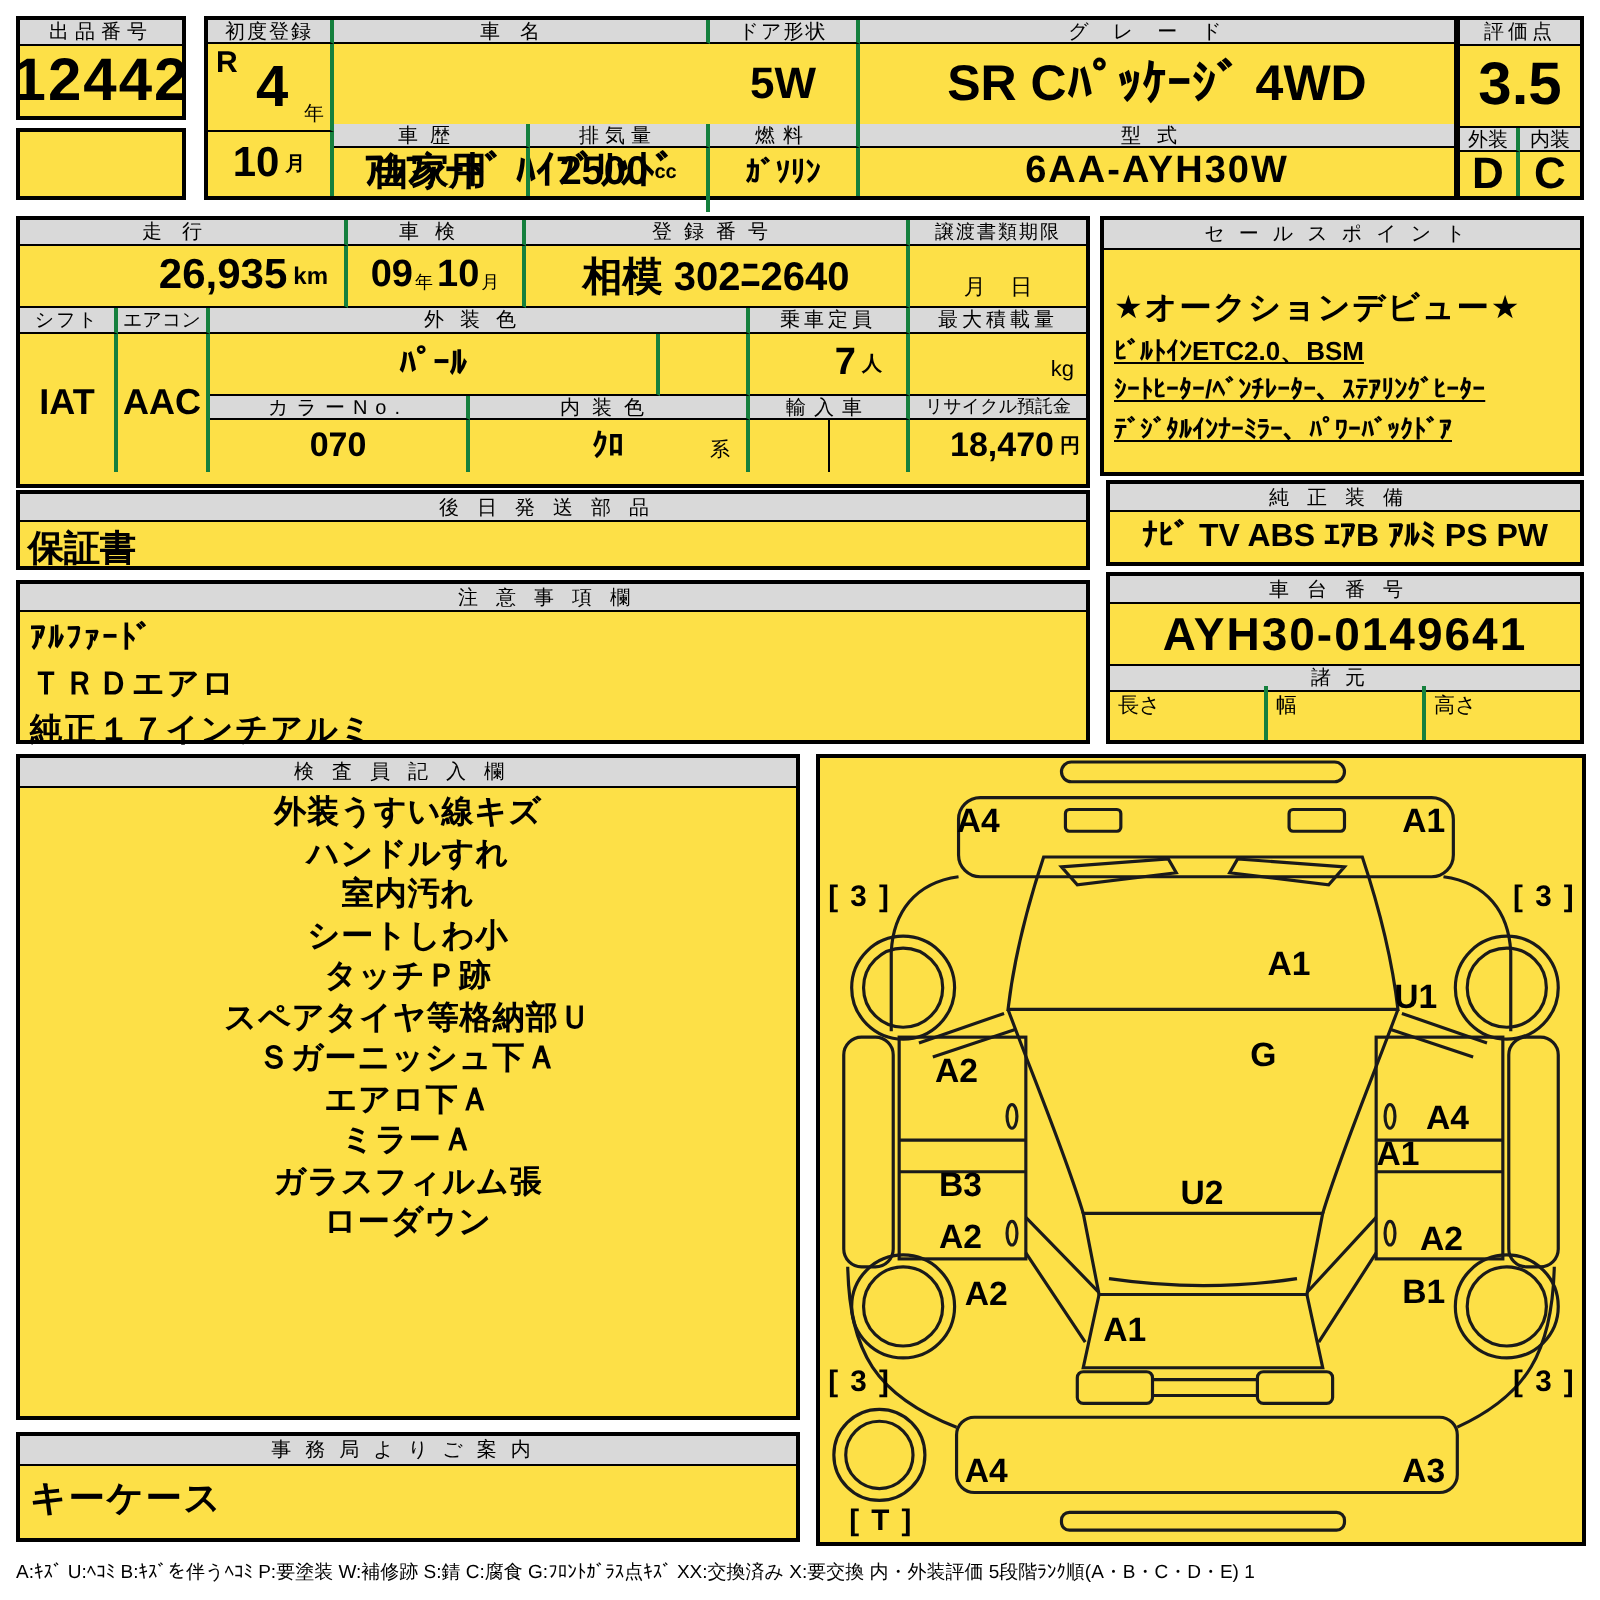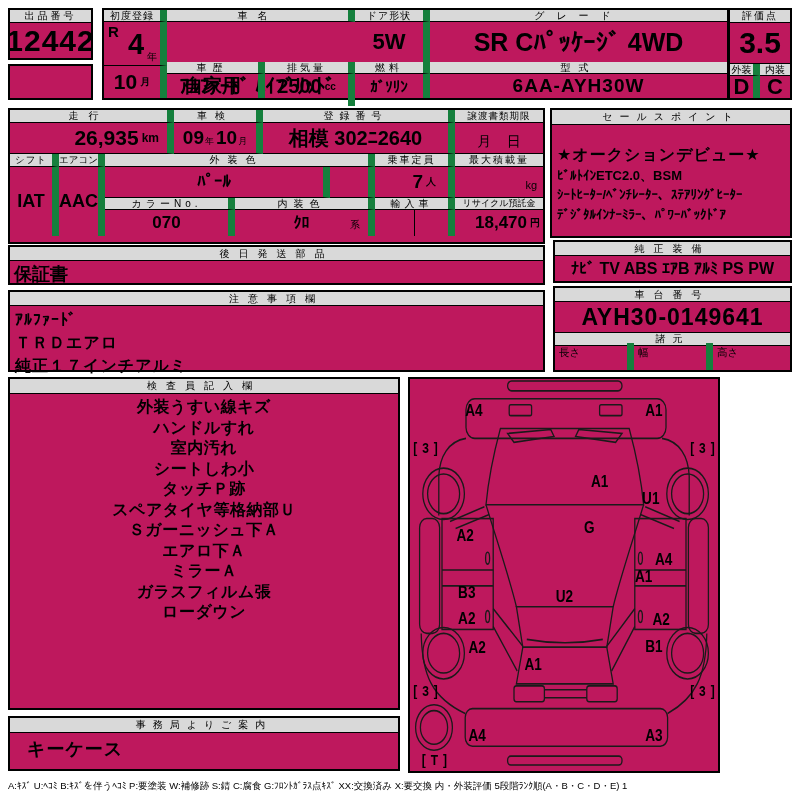--- a/index.html
+++ b/index.html
@@ -1,35 +1,35 @@
 <!DOCTYPE html>
 <html><head>
 <meta charset="utf-8">
 <style>
   html,body{margin:0;padding:0;background:#fff;}
   #sheet{position:relative;width:800px;height:800px;background:#fff;
          font-family:"Liberation Sans","DejaVu Sans",sans-serif;color:#000;overflow:hidden;}
   .abs{position:absolute;box-sizing:border-box;}
-  .box{position:absolute;box-sizing:border-box;border:2px solid #000;background:#be185d;}
+  .box{position:absolute;box-sizing:border-box;border:2px solid #000;background:#fde047;}
   .cell{position:absolute;box-sizing:border-box;}
   .hdr{background:#d9d9d9;display:flex;align-items:center;justify-content:center;
        font-size:10px;letter-spacing:4px;border-bottom:1px solid #000;white-space:nowrap;overflow:hidden;}
-  .br{border-right:7px solid #15803d;}
+  .br{border-right:2px solid #15803d;}
   .bb{border-bottom:1px solid #000;}
   .vc{display:flex;align-items:center;justify-content:center;}
   .bold{font-weight:bold;}
   .unit{font-weight:bold;font-size:10px;margin-left:3px;}
   .big30{font-size:30px;font-weight:bold;}
   .big25{font-size:25px;font-weight:bold;}
   .big22{font-size:22px;font-weight:bold;}
   .big20{font-size:20px;font-weight:bold;margin-top:44px;}
   .big18{font-size:18px;font-weight:bold;}
   .big17{font-size:17px;font-weight:bold;}
   .sales-line1{font-size:16px;font-weight:bold;letter-spacing:1px;line-height:1.35;}
-  .sales-line{font-size:13px;font-weight:bold;line-height:1.5;}
+  .sales-line{font-size:13px;font-weight:bold;line-height:1.5;text-decoration:underline;}
   .note-line{font-size:16px;font-weight:bold;line-height:1.45;letter-spacing:1px;}
   .insp-line{font-size:16px;font-weight:bold;line-height:20.5px;letter-spacing:0.5px;text-align:center;}
   .legend{font-size:9.5px;white-space:nowrap;}
   svg{position:absolute;inset:0;width:100%;height:100%;}
   svg *{stroke:#1a1a1a;stroke-width:1.6;fill:none;}
   svg text{stroke:none;fill:#000;font-family:"Liberation Sans","DejaVu Sans",sans-serif;
            font-weight:bold;font-size:17px;text-anchor:middle;dominant-baseline:middle;}
   svg text.bracket{font-size:15px;letter-spacing:1px;}
 </style>
 </head>
@@ -94,21 +94,21 @@
     <div class="cell br bb vc" style="left:164px;top:13px;width:89px;height:31px">
       <span class="bold" style="font-size:19px">09</span>
       <span style="font-size:9px;margin:6px 2px 0 1px">年</span>
       <span class="bold" style="font-size:19px">10</span>
       <span style="font-size:9px;margin:6px 0 0 1px">月</span>
     </div>
     <div class="cell hdr br" style="left:253px;top:0;width:192px;height:13px;letter-spacing:6px">登録番号</div>
     <div class="cell br bb vc" style="left:253px;top:13px;width:192px;height:31px;font-size:20px;font-weight:bold">相模 302ﾆ2640</div>
     <div class="cell hdr" style="left:445px;top:0;width:88px;height:13px;letter-spacing:1px;font-size:9.5px">譲渡書類期限</div>
     <div class="cell bb" style="left:445px;top:13px;width:88px;height:31px">
-      <div style="position:absolute;bottom:2px;width:100%;text-align:center;font-size:14px;white-space:pre">月    日</div>
+      <div style="position:absolute;bottom:2px;width:100%;text-align:center;font-size:11px;white-space:pre">月    日</div>
     </div>
     <div class="cell hdr br" style="left:0;top:44px;width:49px;height:13px;letter-spacing:1px;font-size:9.5px">シフト</div>
     <div class="cell br vc big18" style="left:0;top:57px;width:49px;height:69px">IAT</div>
     <div class="cell hdr br" style="left:49px;top:44px;width:46px;height:13px;letter-spacing:0;font-size:9.5px">エアコン</div>
     <div class="cell br vc big18" style="left:49px;top:57px;width:46px;height:69px">AAC</div>
     <div class="cell hdr br" style="left:95px;top:44px;width:270px;height:13px;letter-spacing:8px">外装色</div>
     <div class="cell br bb vc big17" style="left:95px;top:57px;width:225px;height:31px">ﾊﾟｰﾙ</div>
     <div class="cell br bb" style="left:320px;top:57px;width:45px;height:31px"></div>
     <div class="cell hdr br" style="left:95px;top:88px;width:130px;height:12px;letter-spacing:4px">カラーNo.</div>
     <div class="cell br vc big17" style="left:95px;top:100px;width:130px;height:26px">070</div>
@@ -194,21 +194,21 @@
       <div class="insp-line">タッチＰ跡</div>
       <div class="insp-line">スペアタイヤ等格納部Ｕ</div>
       <div class="insp-line">Ｓガーニッシュ下Ａ</div>
       <div class="insp-line">エアロ下Ａ</div>
       <div class="insp-line">ミラーＡ</div>
       <div class="insp-line">ガラスフィルム張</div>
       <div class="insp-line">ローダウン</div>
     </div>
   </div>
 
-  <div class="box" style="left:408px;top:377px;width:312px;height:396px">
+  <div class="box" style="left:408px;top:377px;width:385px;height:396px">
     <svg id="car-diagram-svg" viewBox="0 0 385 396" preserveAspectRatio="none">
       <rect x="122" y="2" width="143" height="10" rx="5"></rect>
       <rect x="70" y="20" width="250" height="40" rx="11"></rect>
       <rect x="124" y="26" width="28" height="11" rx="2"></rect>
       <rect x="237" y="26" width="28" height="11" rx="2"></rect>
       <path d="M 113,50 L 274,50 C 283,77 289,101 292,127 L 95,127 C 98,101 104,77 113,50 Z"></path>
       <path d="M 122,55 L 176,51 L 180,58 L 130,64 Z"></path>
       <path d="M 211,51 L 265,55 L 257,64 L 207,58 Z"></path>
       <path d="M 95,127 C 108,162 124,200 133,230"></path>
       <path d="M 292,127 C 279,162 263,200 254,230"></path>
@@ -267,18 +267,18 @@
         <text x="20" y="316" class="bracket">[ 3 ]</text>
         <text x="366" y="316" class="bracket">[ 3 ]</text>
         <text x="84" y="361">A4</text>
         <text x="305" y="361">A3</text>
         <text x="31" y="386" class="bracket">[ T ]</text>
       </svg>
   </div>
 
   <div class="box" style="left:8px;top:716px;width:392px;height:55px">
     <div class="hdr" style="height:14px;letter-spacing:7px">事務局よりご案内</div>
-    <div class="big18" style="padding:4px 17px;letter-spacing:1px">キーケース</div>
+    <div class="big18" style="padding:4px 5px;letter-spacing:1px">キーケース</div>
   </div>
 
   <div class="abs legend" style="left:8px;top:780px;width:784px">A:ｷｽﾞ U:ﾍｺﾐ B:ｷｽﾞを伴うﾍｺﾐ P:要塗装 W:補修跡 S:錆 C:腐食 G:ﾌﾛﾝﾄｶﾞﾗｽ点ｷｽﾞ XX:交換済み X:要交換  内・外装評価 5段階ﾗﾝｸ順(A・B・C・D・E) 1</div>
 
 </div>
 
 </body></html>

